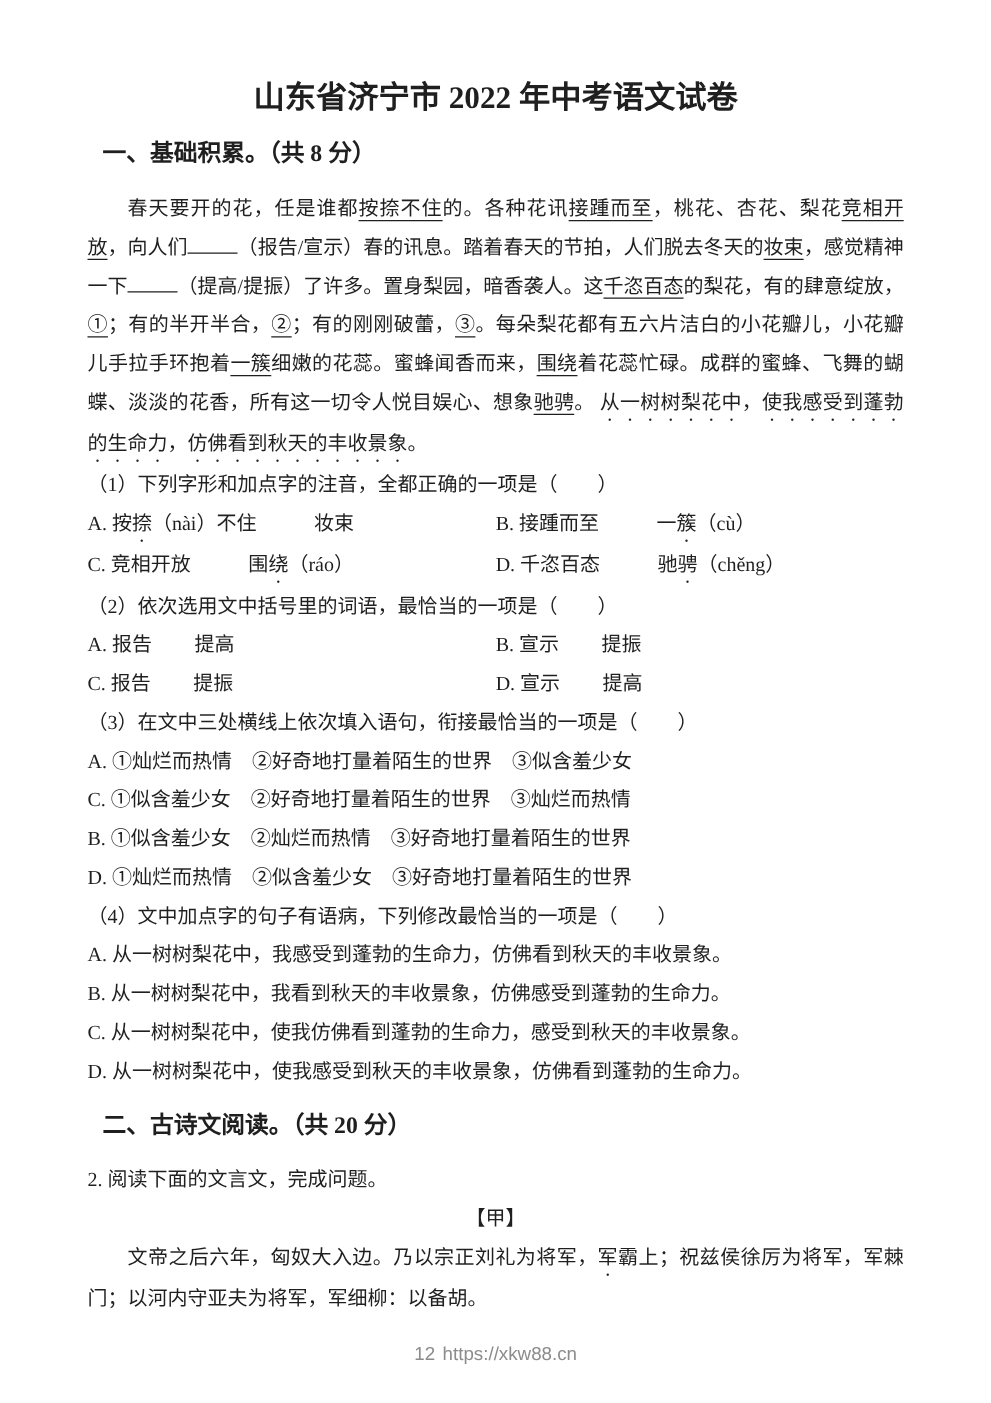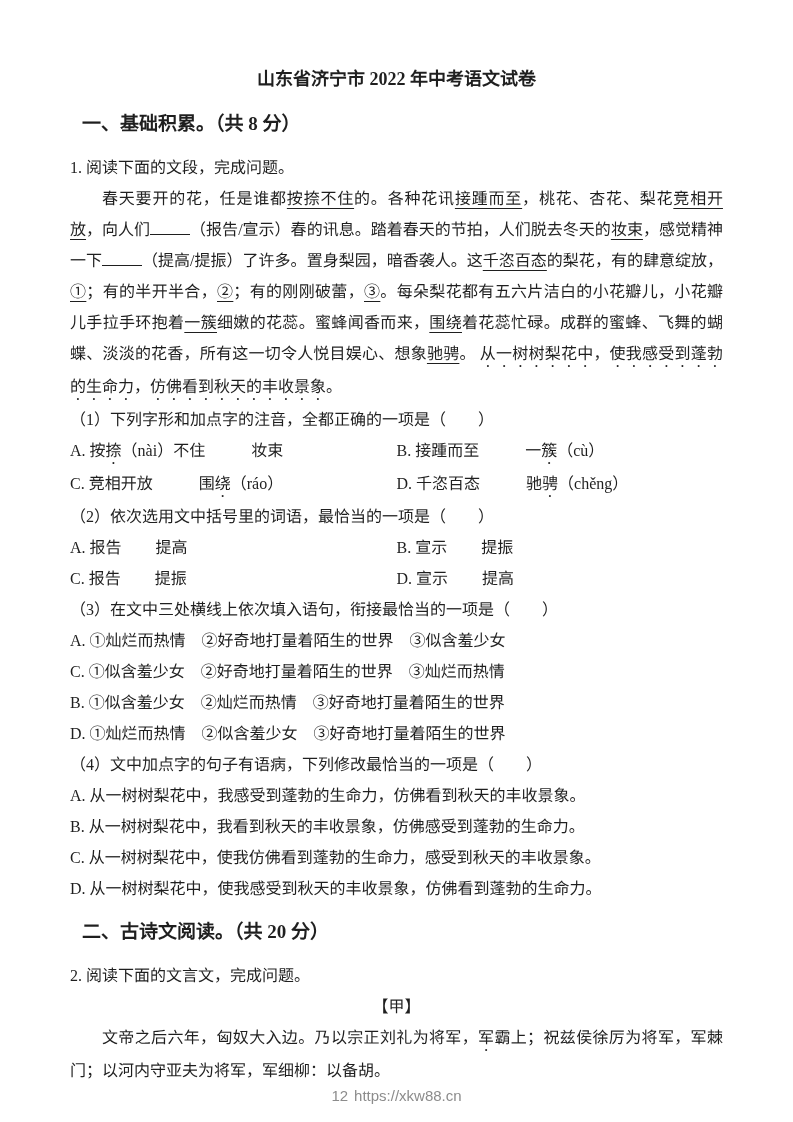--- a/index.html
+++ b/index.html
@@ -7,21 +7,21 @@
   body {
     width: 793px; height: 1122px;
     background: #ffffff;
     color: #1f1f1f;
     font-family: "Liberation Serif", "DejaVu Serif", serif;
     overflow: hidden;
     position: relative;
   }
   .page { padding: 62px 70px 0 70px; }
   .title {
-    font-size: 18px; line-height: 34px; font-weight: 700;
+    font-size: 25px; line-height: 34px; font-weight: 700;
     text-align: center; margin: 0 0 9px 0;
   }
   .sec {
     font-size: 19px; line-height: 32px; font-weight: 700;
     margin: 12px;
   }
   .line {
     font-size: 16px; line-height: 31px; margin: 0;
   }
   .passage { text-align: justify; text-indent: 2em; }
@@ -41,38 +41,37 @@
     text-emphasis-position: under left;
   }
   .s-blank {
     display: inline-block; width: 40px; height: 4px;
     border-bottom: 1.2px solid #1f1f1f;
     vertical-align: baseline;
   }
   .s-gap  { display: inline-block; width: 46px; }
   .s-gap2 { display: inline-block; width: 34px; }
   .footer {
-    position: absolute; left: 0; bottom: 16px; width: 100%;
+    position: absolute; left: 0; bottom: 28px; width: 100%;
     text-align: center;
     color: #8c8c8c;
     font-family: "Liberation Sans", "DejaVu Sans", sans-serif;
     font-size: 15px; line-height: 20px;
   }
   .footer .pn { margin-right: 6px; }
 </style>
 </head>
 <body>
 
 <div class="page">
 
   <h1 class="title">山东省济宁市 2022 年中考语文试卷</h1>
 
   <h2 class="sec">一、基础积累。（共 8 分）</h2>
 
-  <p class="line">1. 阅读下面的文段，完成问题。</p>
 
   <p class="line passage"><span>春天要开的花，任是谁都</span><span class="s-u">按捺不住</span><span>的。各种花讯</span><span class="s-u">接踵而至</span><span>，桃花、杏花、梨花</span><span class="s-u">竞相开放</span><span>，向人们</span><span class="s-blank"></span><span>（报告/宣示）春的讯息。踏着春天的节拍，人们脱去冬天的</span><span class="s-u">妆束</span><span>，感觉精神一下</span><span class="s-blank"></span><span>（提高/提振）了许多。置身梨园，暗香袭人。这</span><span class="s-u">千恣百态</span><span>的梨花，有的肆意绽放，</span><span class="s-u">①</span><span>；有的半开半合，</span><span class="s-u">②</span><span>；有的刚刚破蕾，</span><span class="s-u">③</span><span>。每朵梨花都有五六片洁白的小花瓣儿，小花瓣儿手拉手环抱着</span><span class="s-u">一簇</span><span>细嫩的花蕊。蜜蜂闻香而来，</span><span class="s-u">围绕</span><span>着花蕊忙碌。成群的蜜蜂、飞舞的蝴蝶、淡淡的花香，所有这一切令人悦目娱心、想象</span><span class="s-u">驰骋</span><span>。 </span><span class="s-d">从一树树梨花中，使我感受到蓬勃的生命力，仿佛看到秋天的丰收景象。</span></p>
 
   <p class="line">（1）下列字形和加点字的注音，全都正确的一项是（　　）</p>
   <div class="opt-row">
     <p class="line opt-cell"><span>A. 按</span><span class="s-d">捺</span><span>（nài）不住</span><span class="s-gap"></span><span>妆束</span></p>
     <p class="line opt-cell"><span>B. 接踵而至</span><span class="s-gap"></span><span>一</span><span class="s-d">簇</span><span>（cù）</span></p>
   </div>
   <div class="opt-row">
     <p class="line opt-cell"><span>C. 竞相开放</span><span class="s-gap"></span><span>围</span><span class="s-d">绕</span><span>（ráo）</span></p>

